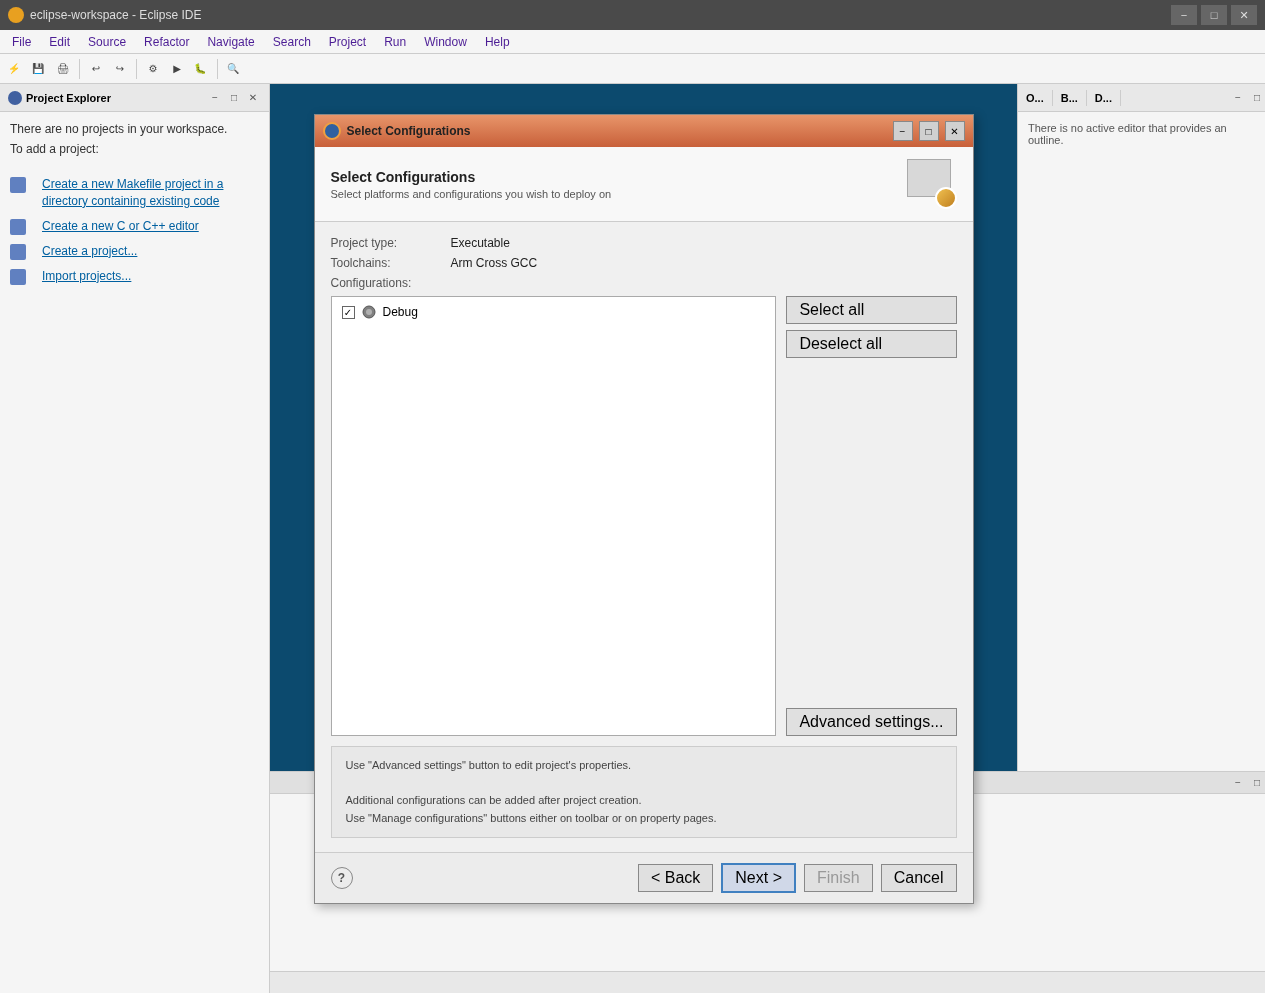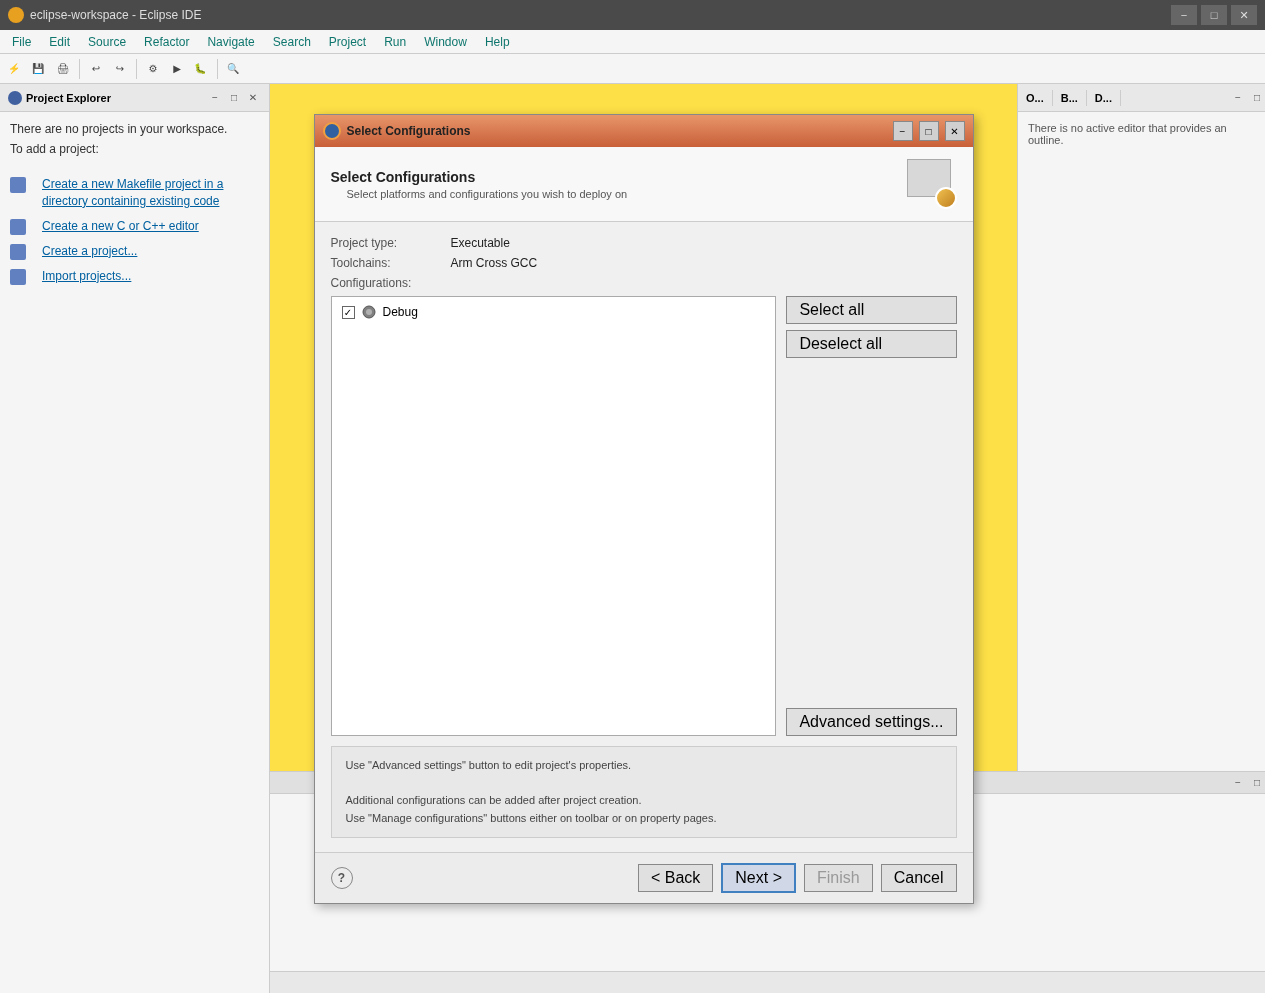--- a/index.html
+++ b/index.html
@@ -50,21 +50,21 @@
       display: flex;
       align-items: center;
       padding: 0 4px;
       border-bottom: 1px solid #CCC;
       gap: 2px;
     }
     .menu-item {
       padding: 2px 8px;
       cursor: pointer;
       font-size: 12px;
-      color: #0f766e;
+      color: #4c1d95;
     }
 
     
     .toolbar {
       background: #F5F5F5;
       height: 30px;
       border-bottom: 1px solid #CCC;
       display: flex;
       align-items: center;
       padding: 0 4px;
@@ -144,21 +144,21 @@
     }
     .outline-content {
       padding: 10px;
       font-size: 11px;
       color: #555;
     }
 
     
     .center-content {
       flex: 1;
-      background: #fde047;
+      background: #0c4a6e;
       position: relative;
     }
 
     
     .bottom-status {
       height: 22px;
       background: #E8E8E8;
       border-top: 1px solid #CCC;
       display: flex;
       align-items: center;
@@ -226,21 +226,20 @@
     }
     .dialog-header-title {
       font-size: 14px;
       font-weight: bold;
       color: #222;
     }
     .dialog-header-sub {
       font-size: 11px;
       color: #555;
       margin-top: 3px;
-      margin-left: 16px;
     }
     .dialog-header-image {
       width: 50px; height: 50px;
       position: relative;
     }
     .dialog-header-image-inner {
       width: 44px; height: 38px;
       background: #D8D8D8;
       border: 1px solid #AAA;
       position: absolute;

